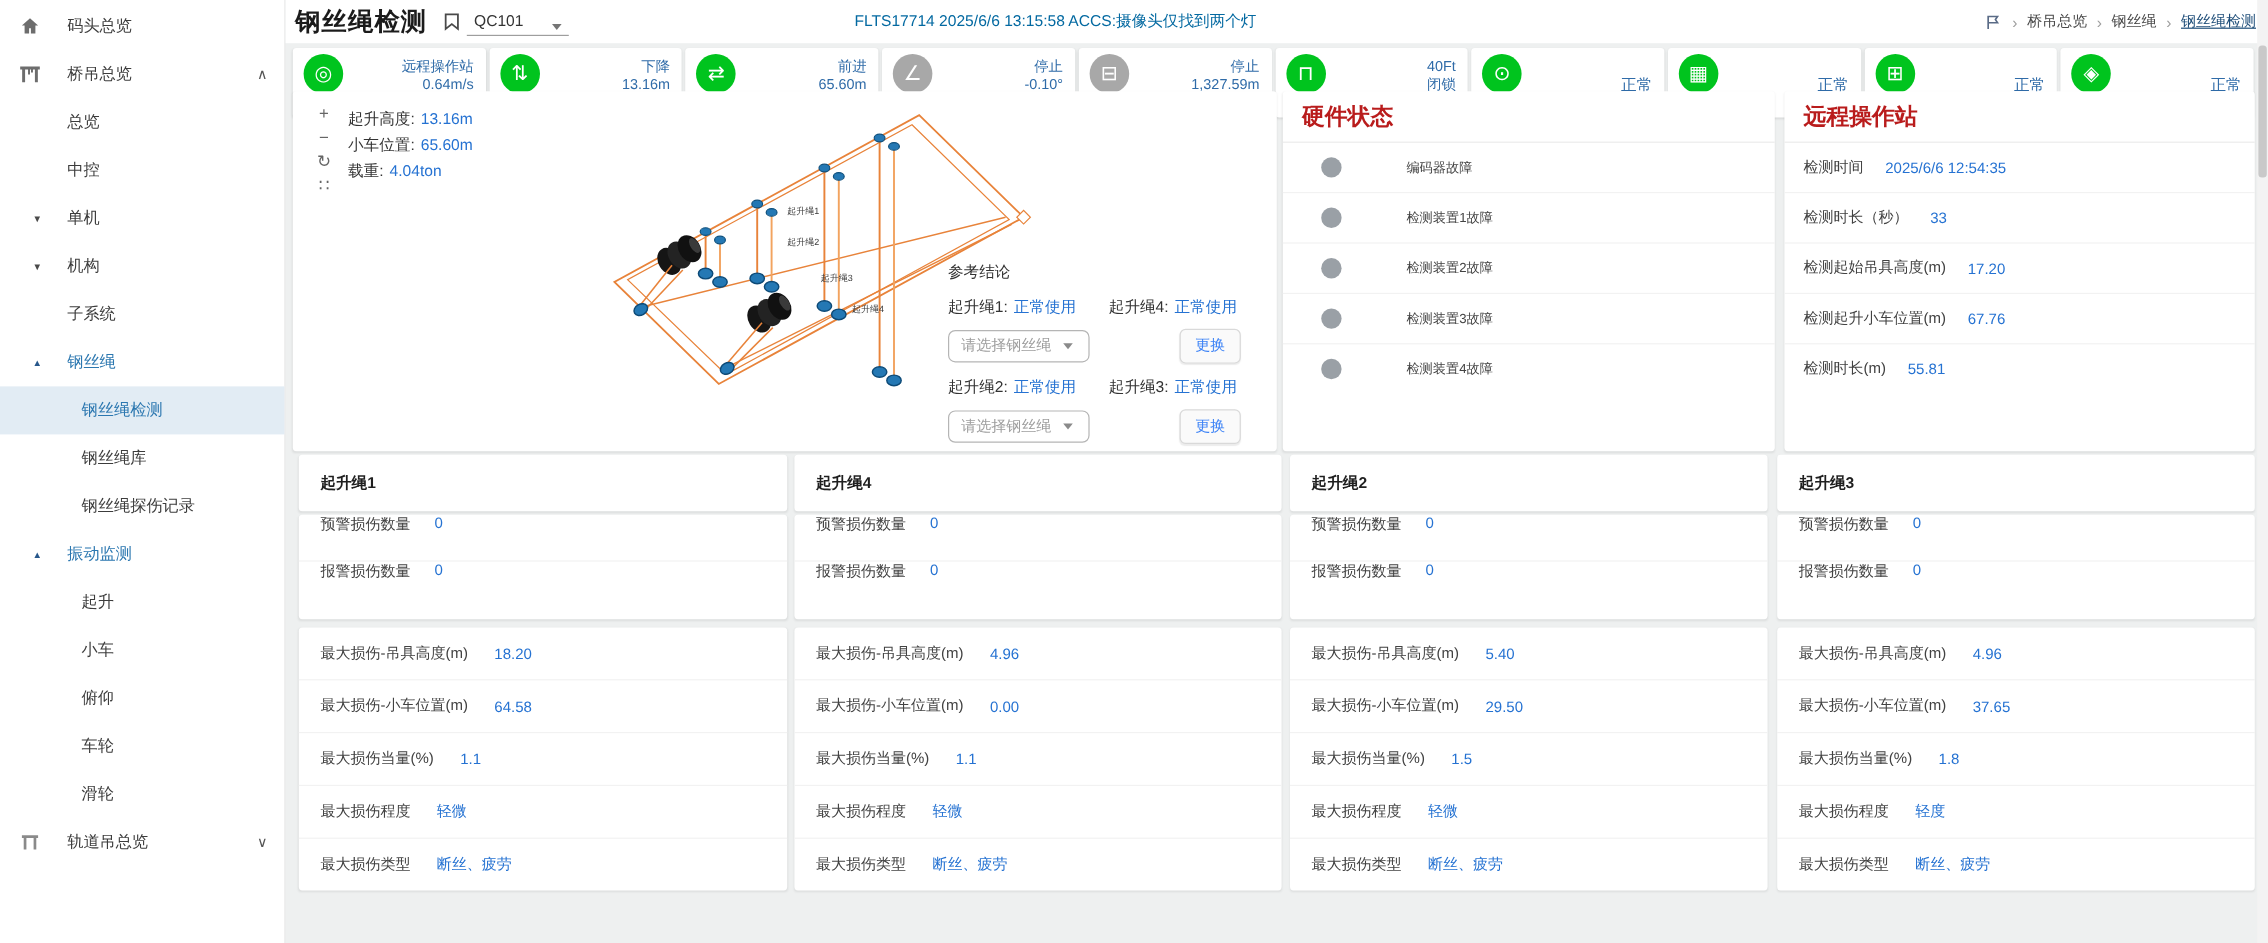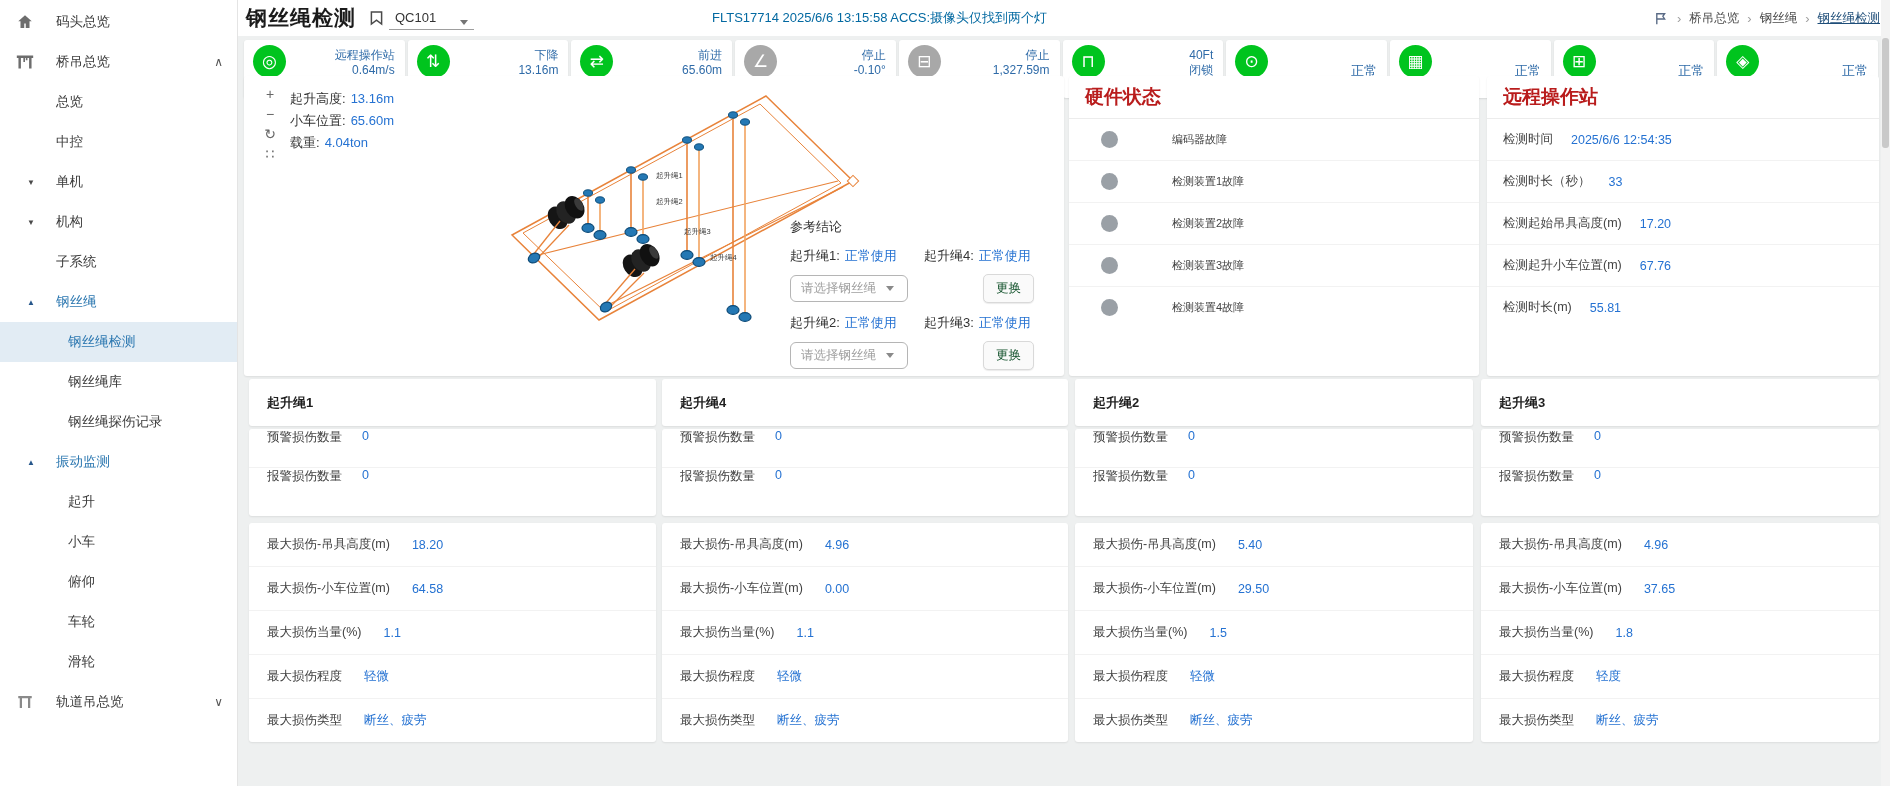--- a/index.html
+++ b/index.html
@@ -56,21 +56,21 @@
 .dmetrics{position:absolute;left:46px;top:12px;font-size:13px;line-height:22px;color:#333}
 .dmetrics .val{margin-left:5px}
 svg.rope{position:absolute;left:228px;top:4px}
 .refblk{position:absolute;left:546px;top:142px;width:248px;font-size:13px;color:#333}
 .refrow{display:flex;margin-top:11px}
 .refcol1{width:134px}
 .refval{color:#2572d2;margin-left:5px}
 .selrow{display:flex;margin-top:9px;align-items:center}
 .sel{width:118px;height:27px;border:1px solid #b5b5b5;border-radius:6px;display:flex;align-items:center;padding-left:10px;box-sizing:border-box;color:#9e9e9e;font-size:12.5px;cursor:pointer}
 .sel .car{margin-left:10px;width:0;height:0;border-left:4px solid transparent;border-right:4px solid transparent;border-top:5px solid #8a8a8a}
-.btn{margin-left:auto;margin-right:4px;background:#fafafa;border:1px solid #d9d9d9;border-radius:5px;padding:5px 12px;font-size:12.5px;color:#14532d;cursor:pointer;box-shadow:0 1px 1px rgba(0,0,0,.08)}
+.btn{margin-left:auto;margin-right:4px;background:#fafafa;border:1px solid #d9d9d9;border-radius:5px;padding:5px 12px;font-size:12.5px;color:#3b82f6;cursor:pointer;box-shadow:0 1px 1px rgba(0,0,0,.08)}
 
 .grp{position:absolute;top:379px}
 #g0{left:11px;width:407px}
 #g1{left:424px;width:406px}
 #g2{left:837px;width:398px}
 #g3{left:1243px;width:398px}
 .gcard{background:#fff;border-radius:3px;box-shadow:0 1px 2px rgba(0,0,0,.08)}
 .gname{height:47px;display:flex;align-items:center;padding-left:18px;font-weight:bold;font-size:13px;color:#1f1f1f}
 .gstats{margin-top:3px;padding-bottom:10px}
 .srow{height:38px;display:flex;padding-left:18px;font-size:12.5px;color:#424242;border-bottom:1px solid #f2f2f2}

